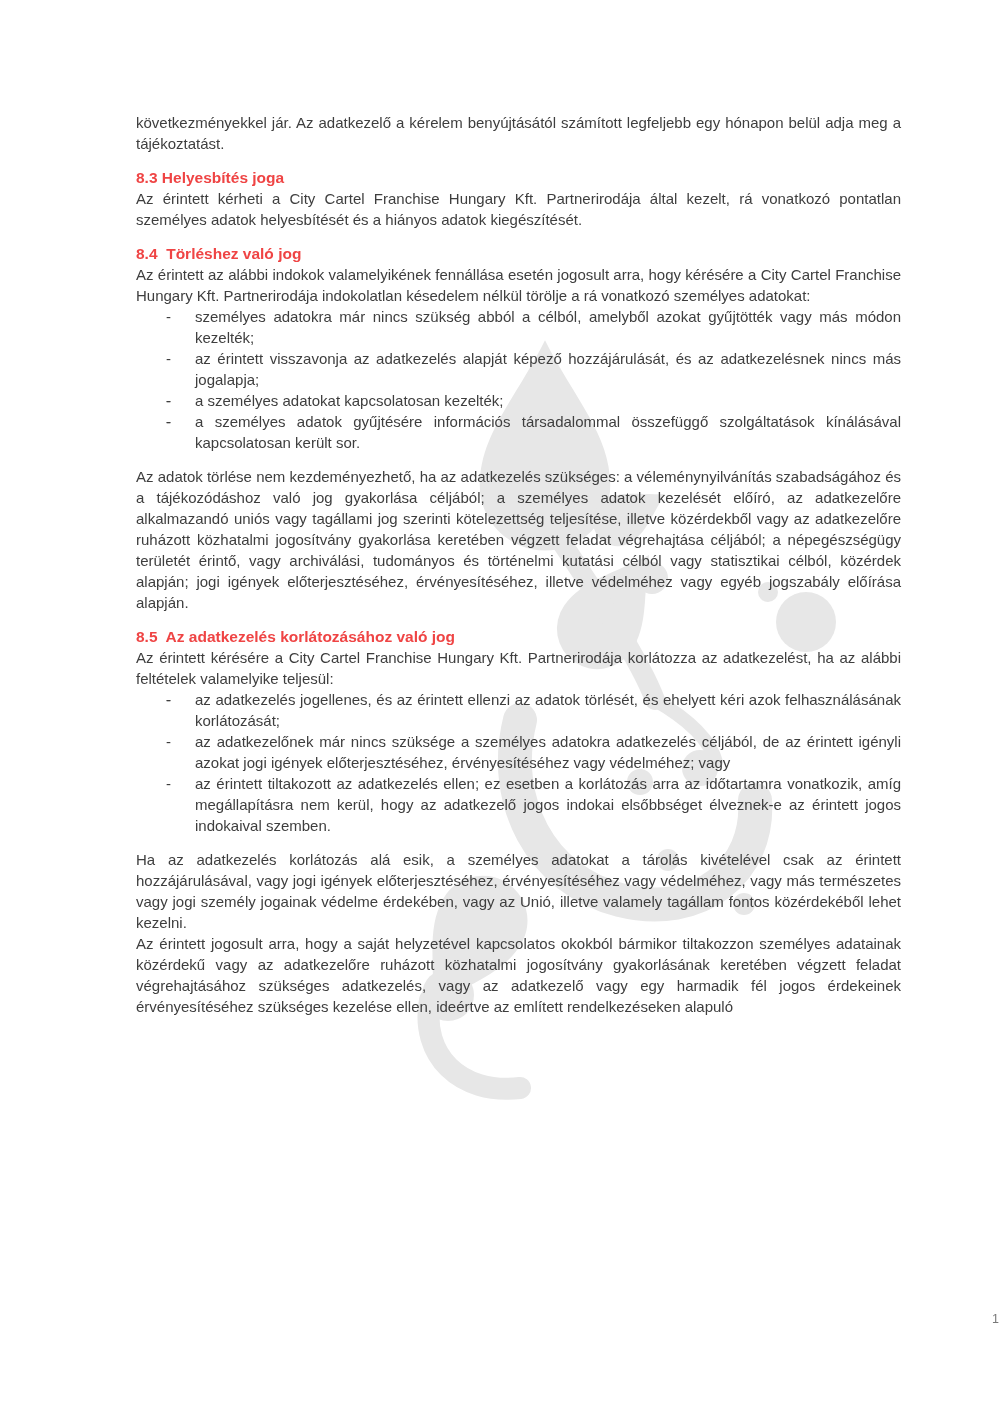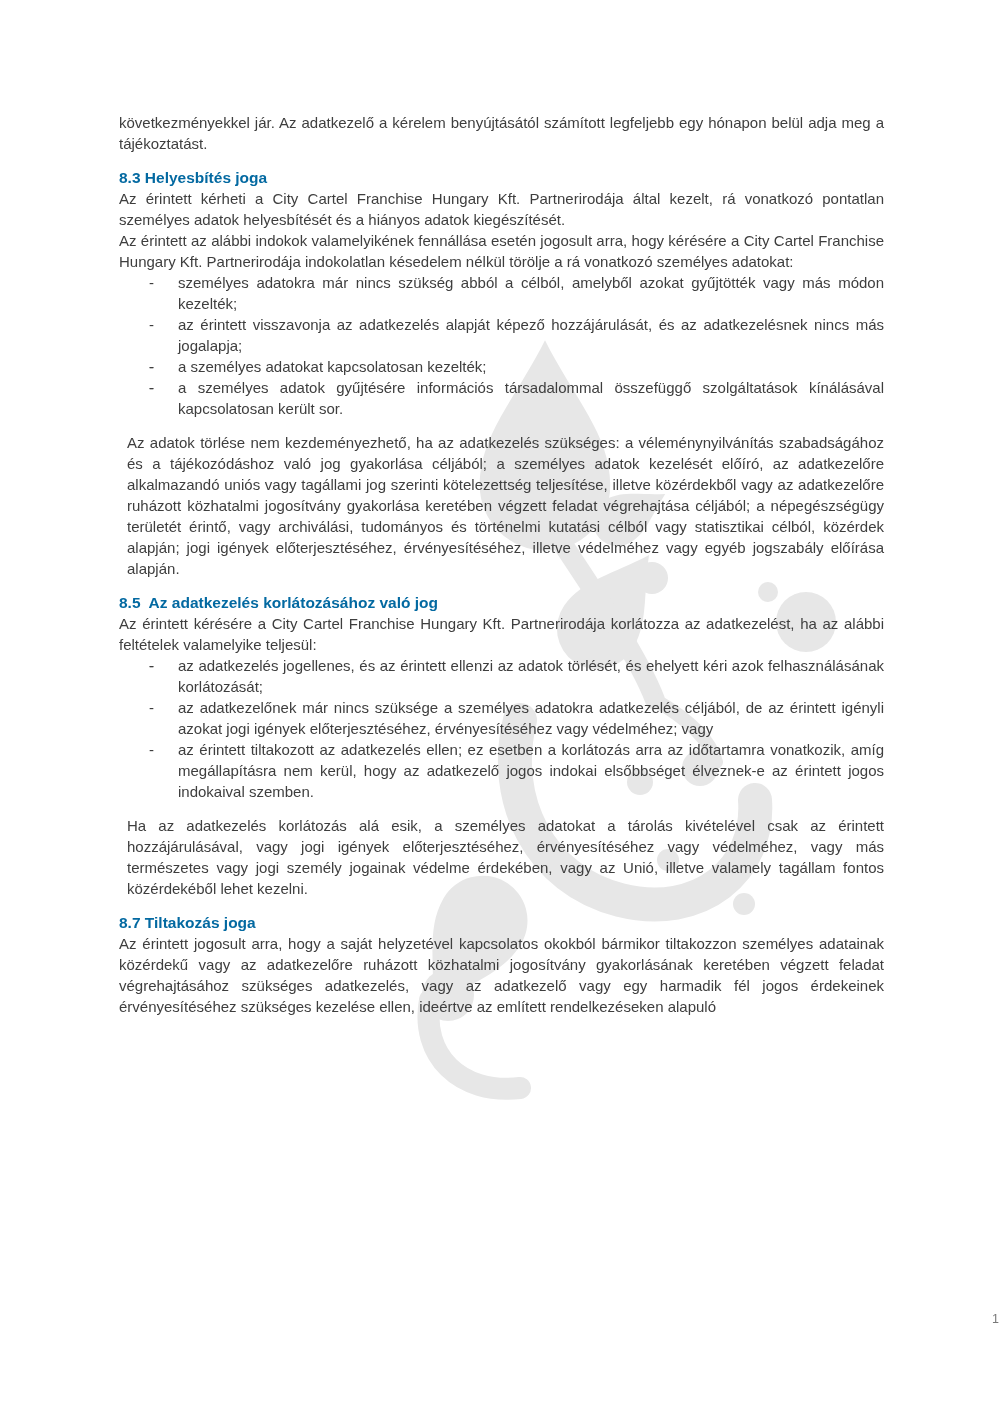--- a/index.html
+++ b/index.html
@@ -12,36 +12,36 @@
     font-family: "Liberation Sans", sans-serif;
   }
   .watermark {
     position: absolute;
     left: 0; top: 0;
     width: 1000px; height: 1414px;
     pointer-events: none;
   }
   .content {
     position: absolute;
-    left: 119px;
+    left: 136px;
     top: 112px;
     width: 765px;
     font-size: 15px;
     line-height: 21px;
     color: #3e3e3e;
     text-align: justify;
   }
   .para { margin: 0; }
-  .gap { margin-top: 13px; margin-left: 8px; }
+  .gap { margin-top: 13px; }
   .hd {
     margin: 13px 0 0 0;
     font-size: 15.5px;
     line-height: 21px;
     font-weight: 700;
-    color: #0369a1;
+    color: #ef4444;
     text-align: left;
     white-space: pre-wrap;
   }
   .blist { list-style: none; margin: 0; padding: 0; }
   .blist li { position: relative; padding-left: 59px; }
   .mk { position: absolute; left: 30px; top: 0; color: #3e3e3e; }
   .pagenum {
     position: absolute;
     top: 1312px;
     left: 8px;
@@ -83,20 +83,21 @@
     </g>
   </svg>
 
   <div class="content">
 
     <p class="para">következményekkel jár. Az adatkezelő a kérelem benyújtásától számított legfeljebb egy hónapon belül adja meg a tájékoztatást.</p>
 
     <h3 class="hd gap">8.3 Helyesbítés joga</h3>
     <p class="para">Az érintett kérheti a City Cartel Franchise Hungary Kft. Partnerirodája által kezelt, rá vonatkozó pontatlan személyes adatok helyesbítését és a hiányos adatok kiegészítését.</p>
 
+    <h3 class="hd gap">8.4  Törléshez való jog</h3>
     <p class="para">Az érintett az alábbi indokok valamelyikének fennállása esetén jogosult arra, hogy kérésére a City Cartel Franchise Hungary Kft. Partnerirodája indokolatlan késedelem nélkül törölje a rá vonatkozó személyes adatokat:</p>
     <ul class="blist">
       <li>
         <span class="mk">-</span>
         <span>személyes adatokra már nincs szükség abból a célból, amelyből azokat gyűjtötték vagy más módon kezelték;</span>
       </li>
       <li>
         <span class="mk">-</span>
         <span>az érintett visszavonja az adatkezelés alapját képező hozzájárulását, és az adatkezelésnek nincs más jogalapja;</span>
       </li>
@@ -132,20 +133,19 @@
         <span>az adatkezelőnek már nincs szüksége a személyes adatokra adatkezelés céljából, de az érintett igényli azokat jogi igények előterjesztéséhez, érvényesítéséhez vagy védelméhez; vagy</span>
       </li>
       <li>
         <span class="mk">-</span>
         <span>az érintett tiltakozott az adatkezelés ellen; ez esetben a korlátozás arra az időtartamra vonatkozik, amíg megállapításra nem kerül, hogy az adatkezelő jogos indokai elsőbbséget élveznek-e az érintett jogos indokaival szemben.</span>
       </li>
     </ul>
     <p class="para gap">Ha az adatkezelés korlátozás alá esik, a személyes adatokat a tárolás kivételével csak az érintett hozzájárulásával, vagy jogi igények előterjesztéséhez, érvényesítéséhez vagy védelméhez, vagy más természetes vagy jogi személy jogainak védelme érdekében, vagy az Unió, illetve valamely tagállam fontos közérdekéből lehet kezelni.</p>
 
 
-    <h3 class="hd gap">8.7 Tiltakozás joga</h3>
     <p class="para">Az érintett jogosult arra, hogy a saját helyzetével kapcsolatos okokból bármikor tiltakozzon személyes adatainak közérdekű vagy az adatkezelőre ruházott közhatalmi jogosítvány gyakorlásának keretében végzett feladat végrehajtásához szükséges adatkezelés, vagy az adatkezelő vagy egy harmadik fél jogos érdekeinek érvényesítéséhez szükséges kezelése ellen, ideértve az említett rendelkezéseken alapuló</p>
 
   </div>
 
   <div class="pagenum">18</div>
 
 </div>
 
 </body></html>

